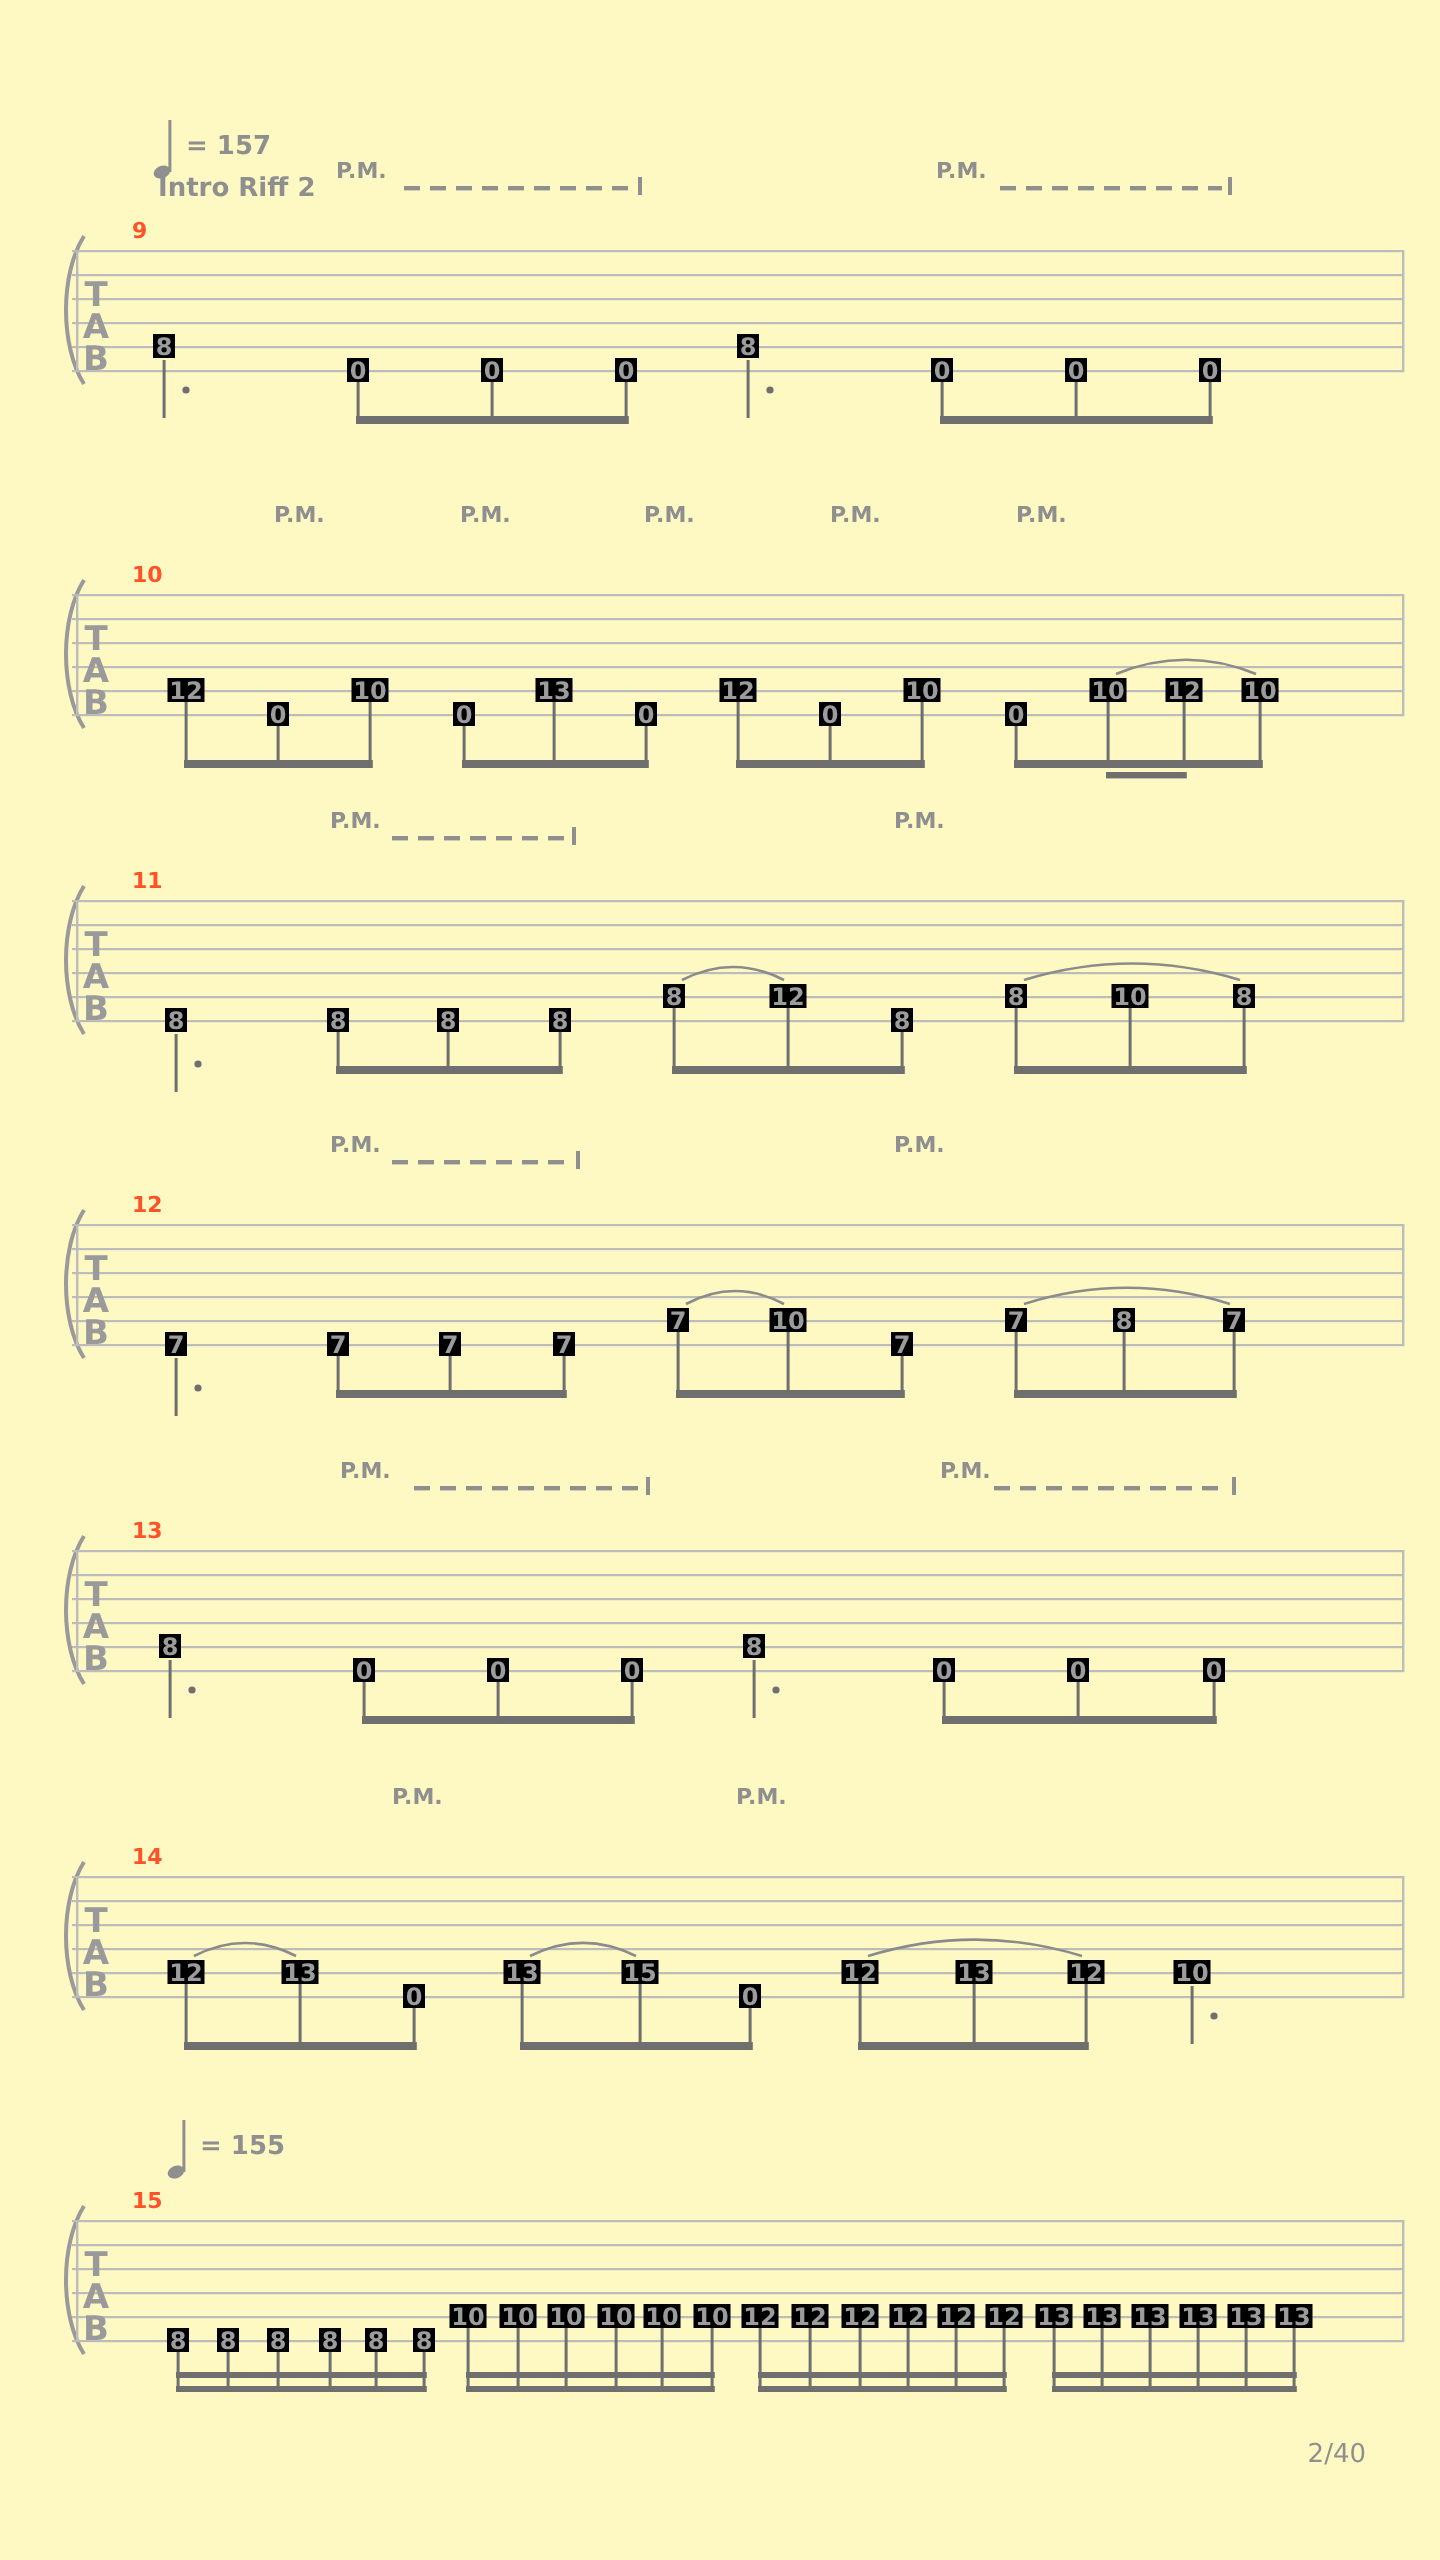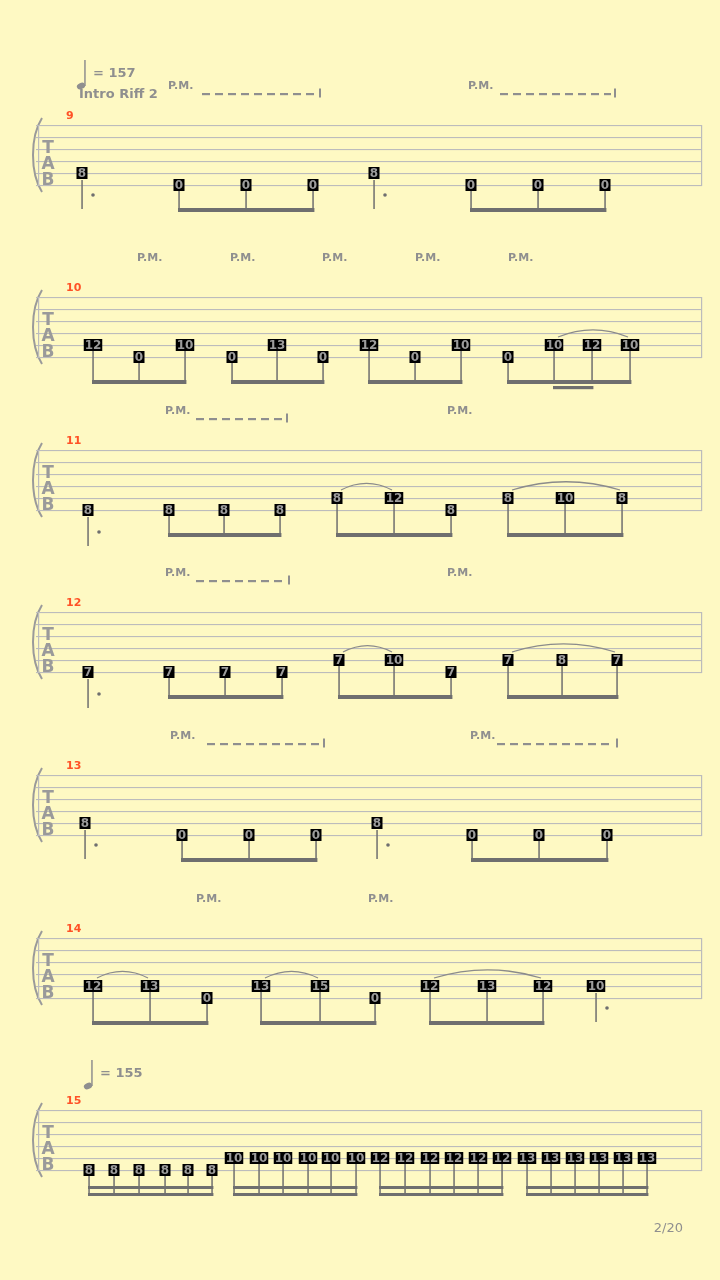--- a/index.html
+++ b/index.html
@@ -467,14 +467,14 @@
       <rect x="598.3" y="1164" width="1.5" height="32" fill="#6f6f6f"></rect>
       <rect x="589.75" y="1152" width="18.5" height="12" fill="#000"></rect>
       <text x="599" y="1162.3" font-size="12" fill="#9c9c9c" text-anchor="middle" font-weight="bold" font-family="&quot;DejaVu Sans&quot;,&quot;Liberation Sans&quot;,sans-serif">13</text>
       <rect x="622.3" y="1164" width="1.5" height="32" fill="#6f6f6f"></rect>
       <rect x="613.75" y="1152" width="18.5" height="12" fill="#000"></rect>
       <text x="623" y="1162.3" font-size="12" fill="#9c9c9c" text-anchor="middle" font-weight="bold" font-family="&quot;DejaVu Sans&quot;,&quot;Liberation Sans&quot;,sans-serif">13</text>
       <rect x="646.3" y="1164" width="1.5" height="32" fill="#6f6f6f"></rect>
       <rect x="637.75" y="1152" width="18.5" height="12" fill="#000"></rect>
       <text x="647" y="1162.3" font-size="12" fill="#9c9c9c" text-anchor="middle" font-weight="bold" font-family="&quot;DejaVu Sans&quot;,&quot;Liberation Sans&quot;,sans-serif">13</text>
     </svg>
-  <div id="footer">2/20</div>
+  <div id="footer">2/40</div>
 </div>
 
 </body></html>

